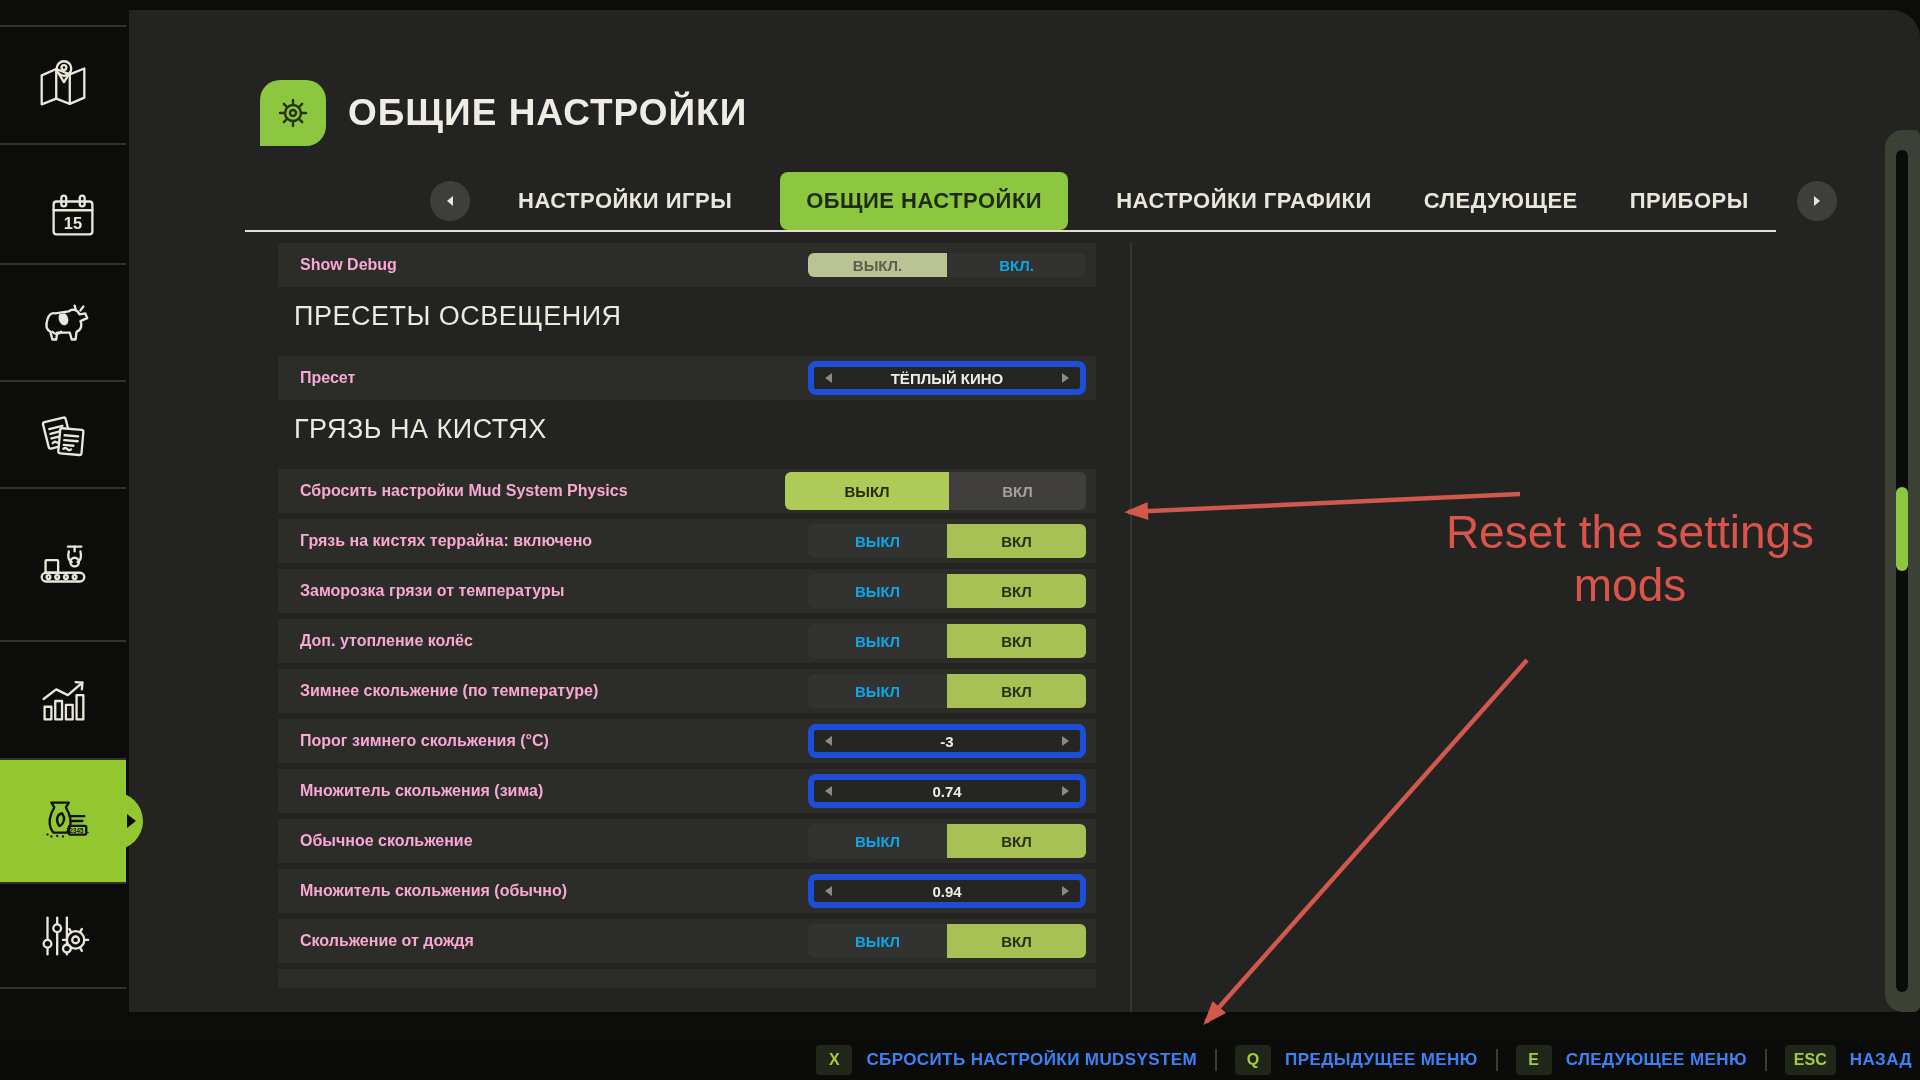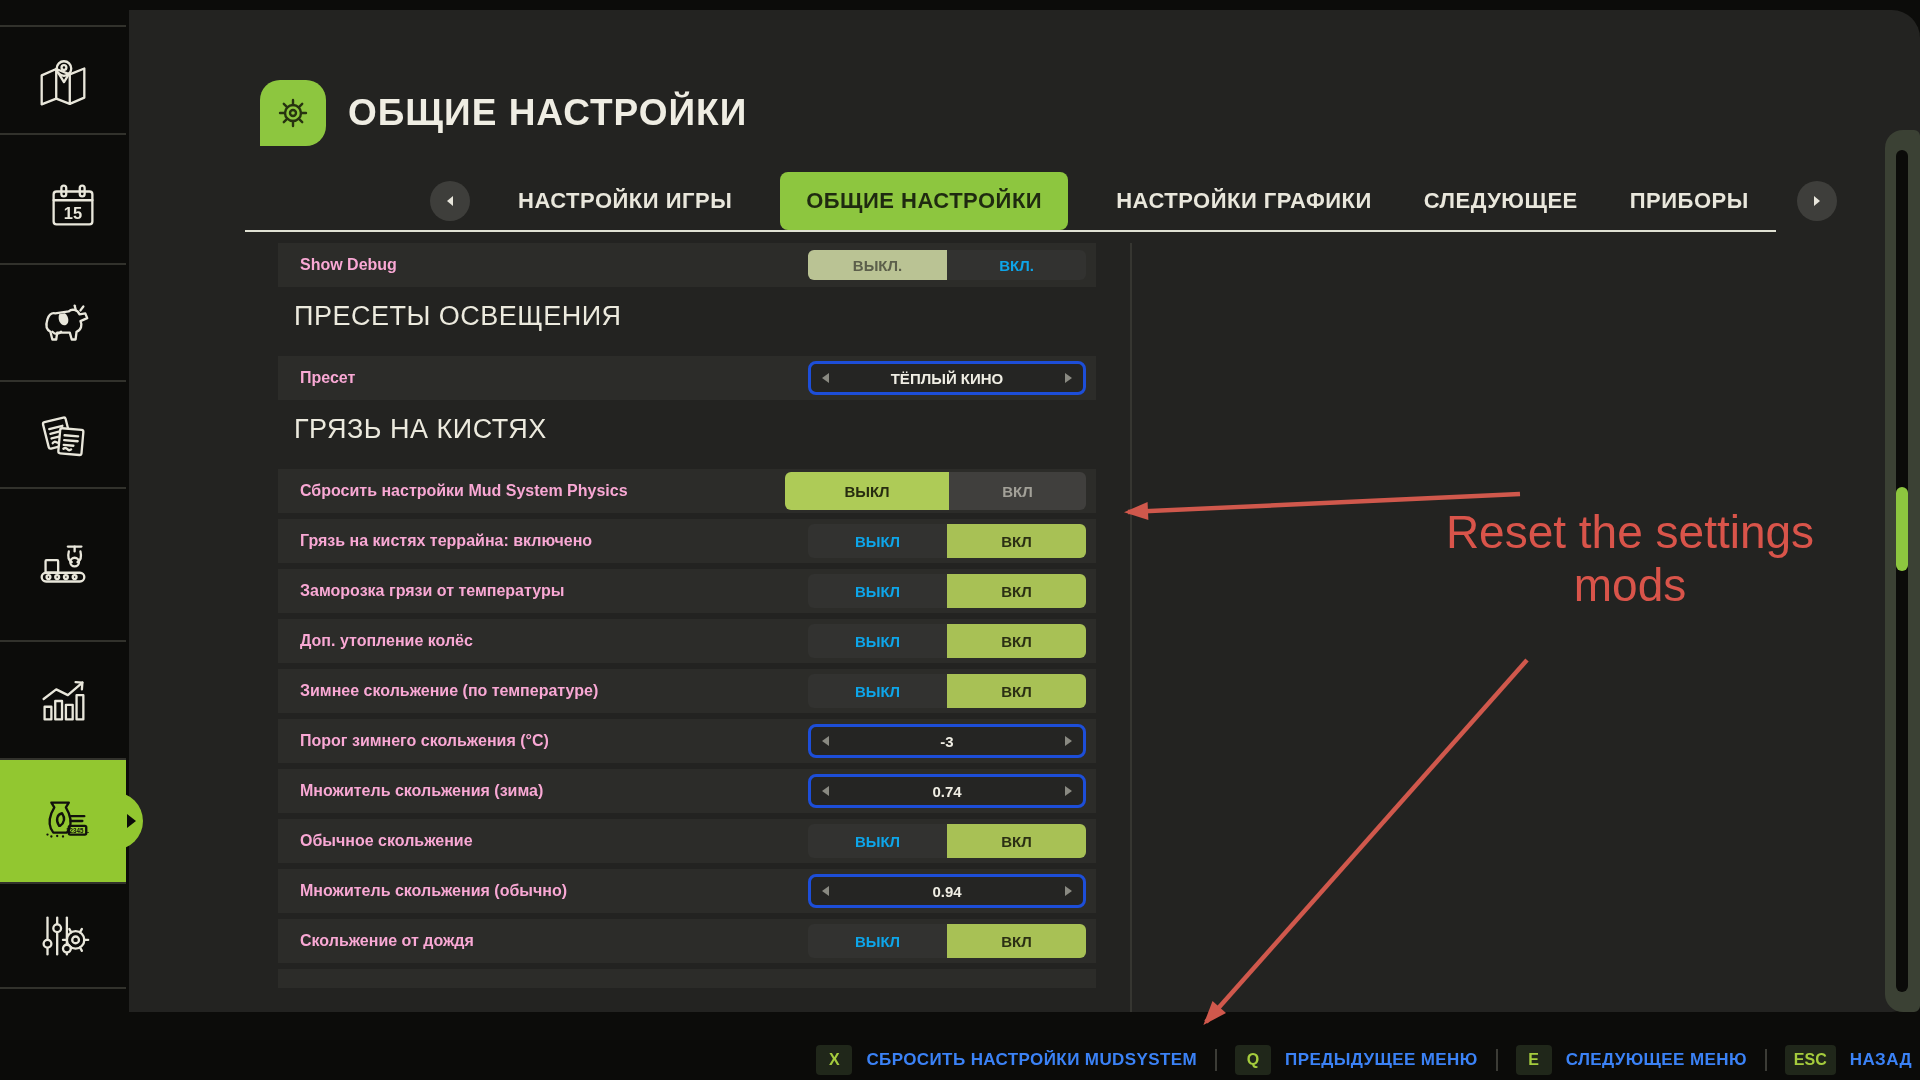--- a/index.html
+++ b/index.html
@@ -42,30 +42,30 @@
   .row{position:relative;height:44px;background:#2c2c29;margin-bottom:6px;display:flex;align-items:center;
        padding-left:22px;box-sizing:border-box;}
   .row .lbl{font-size:16px;font-weight:700;color:#f9a8d4;}
   .row.sliver{height:19px;margin-bottom:0;}
 
   .toggle{position:absolute;right:10px;top:50%;transform:translateY(-50%);display:flex;
           border-radius:6px;overflow:hidden;}
   .opt{width:139px;height:34px;display:flex;align-items:center;justify-content:center;
        font-size:15px;font-weight:700;background:#323230;color:#0ea5e9;cursor:pointer;}
   .opt.sel{background:#a8c155;color:#2b2f14;}
-  .row.muted .opt{height:30px;}
+  .row.muted .opt{height:24px;}
   .row.muted .opt.sel{background:#bac394;color:#5c5f4b;}
   .row.focused .toggle{right:10px;}
   .row.focused .opt{height:38px;}
   .row.focused .opt.off{width:164px;}
   .row.focused .opt.on{width:137px;background:#403f3d;color:#a3a199;}
   .row.focused .opt.sel{background:#aecb57;color:#272c10;}
 
   .sel-ctl{position:absolute;right:10px;top:50%;transform:translateY(-50%);width:278px;height:34px;
-       background:#252523;border:3px solid #1d4ed8;border-radius:8px;display:flex;align-items:center;
+       background:#252523;border:6px solid #1d4ed8;border-radius:8px;display:flex;align-items:center;
        justify-content:space-between;padding:0 11px;box-sizing:border-box;cursor:pointer;}
   .sel-ctl .val{flex:1;text-align:center;font-size:15px;font-weight:700;color:#f0eee4;}
   .tri-l{width:0;height:0;border-top:5px solid transparent;border-bottom:5px solid transparent;
        border-right:7px solid #8a8a82;}
   .tri-r{width:0;height:0;border-top:5px solid transparent;border-bottom:5px solid transparent;
        border-left:7px solid #8a8a82;}
 
   .vdiv{position:absolute;left:1130px;top:243px;width:2px;height:769px;background:#363631;}
 
   
@@ -258,21 +258,21 @@
     <div class="cell" style="top:25px;height:118px;">
       <svg width="62" height="62" viewBox="0 0 64 64" fill="none" stroke="#e9e7db" stroke-width="2.4" stroke-linejoin="round" stroke-linecap="round">
         <path d="M10 22 L25 15.5 L39 21 L54 15 V45 L39 51.5 L25 46 L10 52 Z"></path>
         <path d="M25 15.5 V46"></path>
           <path d="M39 21 V51.5"></path>
         <circle cx="33" cy="15" r="7.5"></circle>
           <circle cx="33" cy="14" r="2.5"></circle>
         <path d="M27.5 20 L33 29 L38.5 20"></path>
       </svg>
     </div>
-    <div class="cell" style="top:133px;height:146px;padding-left:20px;">
+    <div class="cell" style="top:143px;height:146px;padding-left:20px;">
       <svg width="62" height="62" viewBox="0 0 64 64" fill="none" stroke="#e9e7db" stroke-width="2.4" stroke-linejoin="round" stroke-linecap="round">
         <rect x="12" y="16" width="40" height="34" rx="3"></rect>
         <line x1="12" y1="25" x2="52" y2="25"></line>
         <rect x="20" y="10" width="5" height="11" rx="2.5"></rect>
         <rect x="39" y="10" width="5" height="11" rx="2.5"></rect>
         <text x="32" y="44" font-size="17" font-weight="bold" fill="#e9e7db" stroke="none" text-anchor="middle">15</text>
       </svg>
     </div>
     <div class="cell" style="top:263px;height:117px;">
       <svg width="62" height="62" viewBox="0 0 64 64" fill="none" stroke="#e9e7db" stroke-width="2.4" stroke-linejoin="round" stroke-linecap="round">

